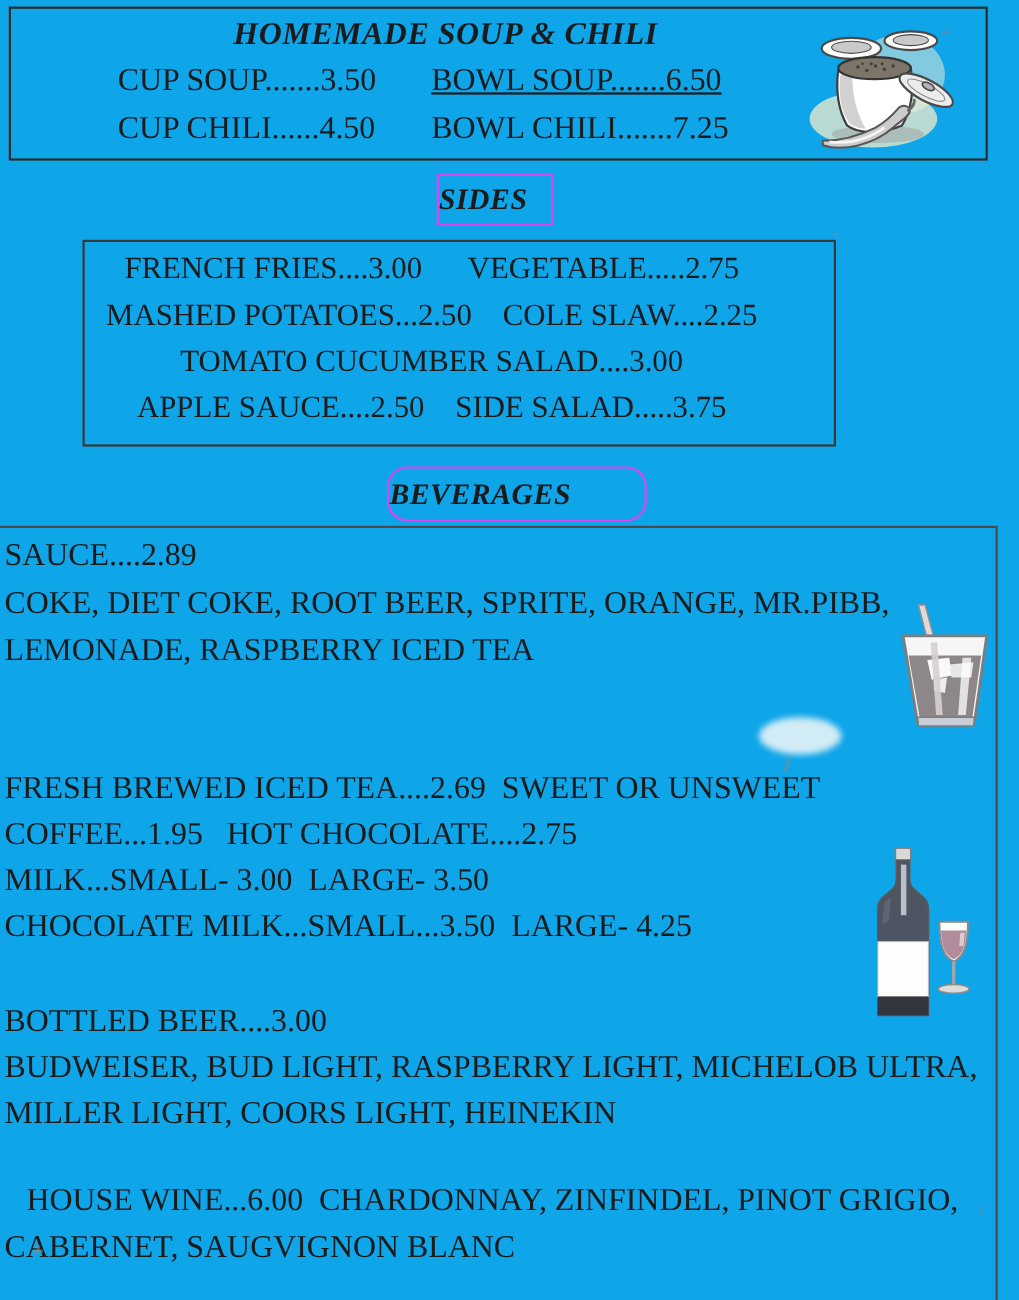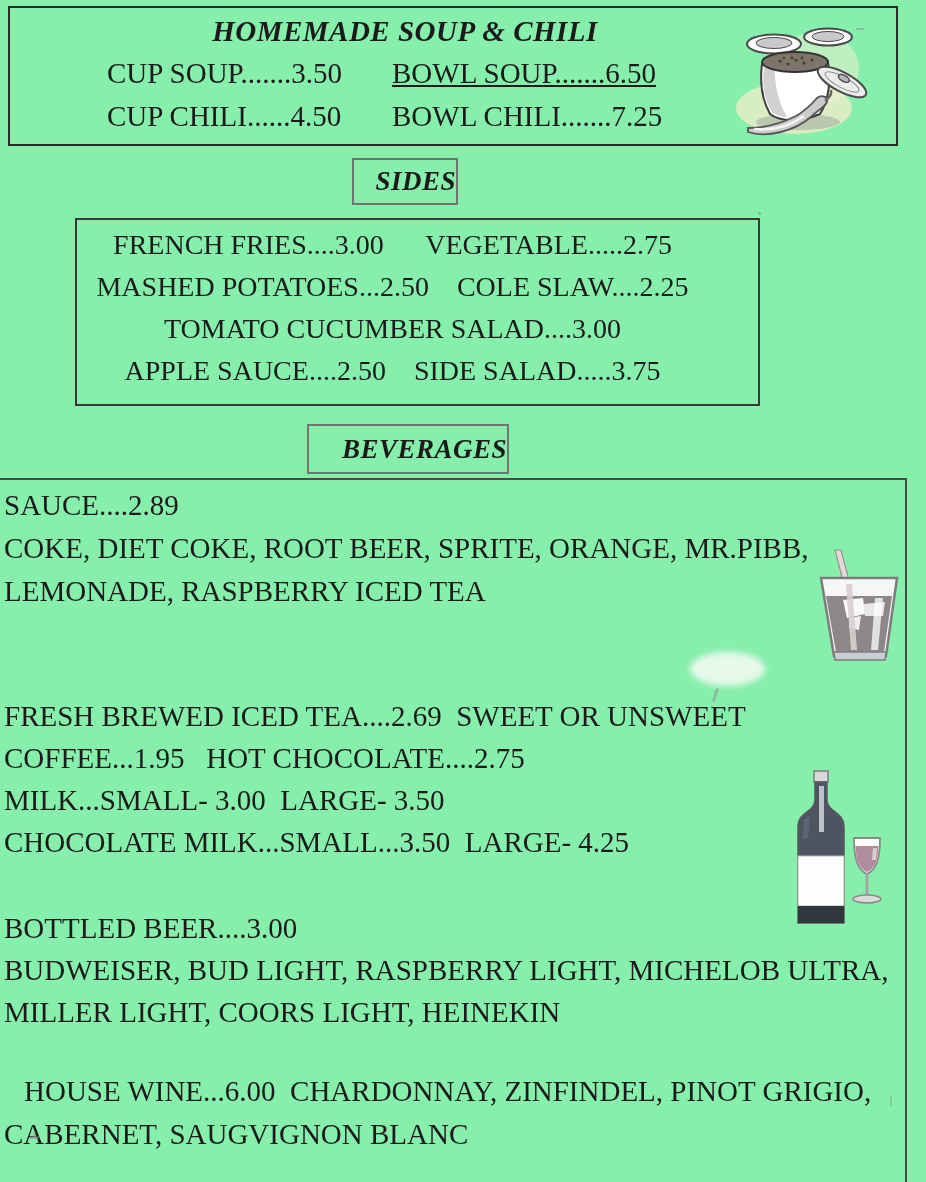--- a/index.html
+++ b/index.html
@@ -1,33 +1,33 @@
 <!DOCTYPE html>
 <html><head>
 <meta charset="utf-8">
 <style>
   html,body{margin:0;padding:0;background:#e8e8e8;}
   #page{
     position:relative;width:926px;height:1182px;margin:0 auto;
-    background:#86efac;overflow:hidden;
+    background:#0ea5e9;overflow:hidden;
     font-family:"Liberation Serif","DejaVu Serif",serif;
     color:#1b1b1b;
   }
   .box{position:absolute;border:2px solid #2f2f2f;background:transparent;box-sizing:border-box;}
   .line{position:absolute;white-space:pre;line-height:1.1;}
   
   #soup-box{left:8px;top:6px;width:890px;height:140px;border-color:#2b2b2b;}
   .soup-title{left:0;top:8px;width:790px;text-align:center;
     font-size:29px;font-weight:bold;font-style:italic;letter-spacing:.5px;}
   .soup-cell{font-size:29px;}
   
-  .hdr-box{border:2px solid #737373;text-align:right;box-sizing:border-box;position:absolute;}
+  .hdr-box{border:2px solid #d946ef;text-align:left;box-sizing:border-box;position:absolute;margin-left:45px;}
   .hdr-text{font-size:27px;font-weight:bold;font-style:italic;letter-spacing:.5px;}
   #sides-hdr{left:352px;top:158px;width:106px;height:47px;line-height:43px;}
-  #bev-hdr{left:307px;top:424px;width:202px;height:50px;line-height:46px;}
+  #bev-hdr{left:307px;top:424px;width:236px;height:50px;line-height:46px;border-radius:18px;}
   
   #sides-box{left:75px;top:218px;width:685px;height:188px;border-color:#383838;}
   .sides-line{left:75px;width:635px;text-align:center;font-size:28px;}
   
   #bev-box{left:-6px;top:478px;width:913px;height:715px;border-color:#4a4a4a;}
   .bev-line{left:4px;font-size:29px;}
   .smudge{position:absolute;background:rgba(252,251,248,.82);filter:blur(3px);border-radius:50%;}
   .artifact{position:absolute;background:#8a8a8a;}
   .illus{position:absolute;}
 </style>

